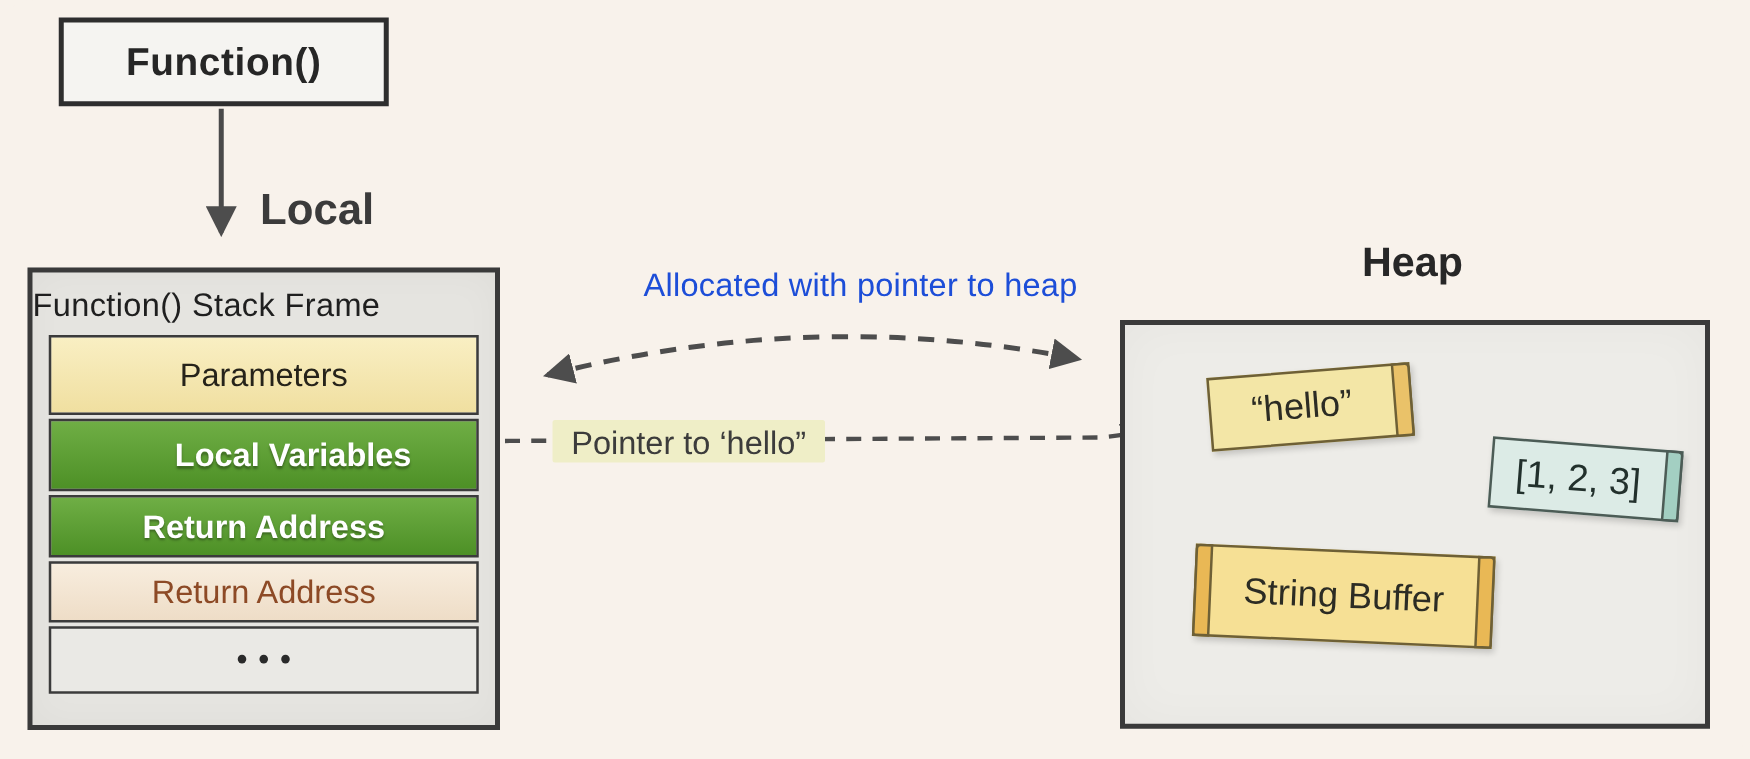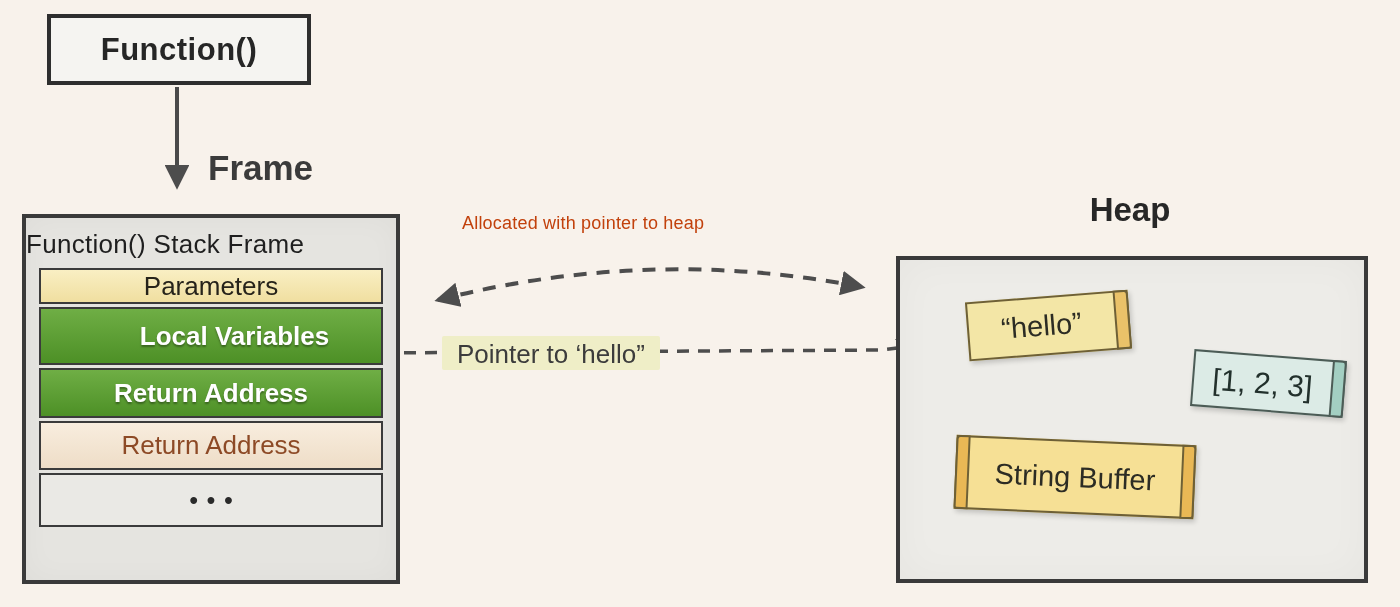--- a/index.html
+++ b/index.html
@@ -42,21 +42,21 @@
     margin-top:11px; text-align:left;
     font-size:26px; color:#1f1f1f; letter-spacing:0.3px;
   }
   .rows { position:absolute; left:13px; top:50px; width:344px; }
   .row {
     border:2px solid #3b3b3b; margin-bottom:3px;
     display:flex; align-items:center; justify-content:center;
     font-size:26px;
   }
   .row-params {
-    height:36px;
+    height:64px;
     background:linear-gradient(#f9efc3, #f0dfa0);
     color:#26231a;
   }
   .row-green {
     background:linear-gradient(#6fae45, #4d9026);
     color:#ffffff; font-weight:700;
     text-shadow:0 2px 2px rgba(0,0,0,0.35);
   }
   .row-green.tall { height:58px;padding-left:47px; }
   .row-green.med  { height:50px; }
@@ -68,21 +68,21 @@
   .row-dots {
     height:54px;
     background:#eae9e5;
     color:#2a2a2a; font-weight:700;
     font-size:24px; letter-spacing:9px; padding-left:9px;
   }
 
   
   .allocated-label {
     position:absolute; left:462px; top:213px; width:400px;
-    font-size:18px; color:#c2410c; text-align:left; letter-spacing:0.2px;
+    font-size:26px; color:#1d4ed8; text-align:right; letter-spacing:0.2px;
   }
   .pointer-label {
     position:absolute; left:442px; top:336px;
     background:#efeec7; color:#3c3c3c;
     font-size:26px; padding:3px 15px 0 15px;
     border-radius:2px;
   }
 
   
   .heap-title {
@@ -153,21 +153,21 @@
 
     <path d="M 438 300 Q 650 246 862 287" stroke="#4d4d4d" stroke-width="4" stroke-dasharray="13 10" fill="none" marker-start="url(#ah)" marker-end="url(#ah)"></path>
 
     <path d="M 362 353 L 880 350 Q 903 348 916 344" stroke="#4d4d4d" stroke-width="3.5" stroke-dasharray="12 9" fill="none" marker-end="url(#ah)"></path>
   </svg>
 
   <div class="function-box">
     <span class="label">Function()</span>
   </div>
 
-  <div class="stack-label">Frame</div>
+  <div class="stack-label">Local</div>
 
   <div class="stack-frame">
     <div class="frame-title">Function() Stack Frame</div>
     <div class="rows">
       <div class="row row-params">Parameters</div>
       <div class="row row-green tall">Local Variables</div>
       <div class="row row-green med">Return Address</div>
       <div class="row row-peach">Return Address</div>
       <div class="row row-dots">•••</div>
     </div>

